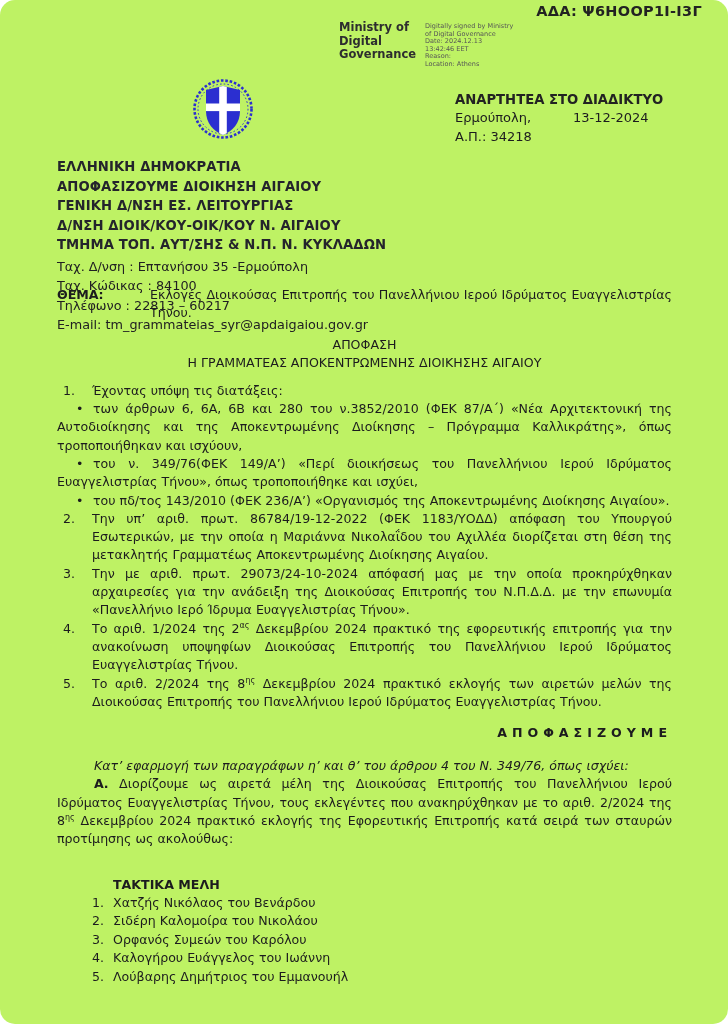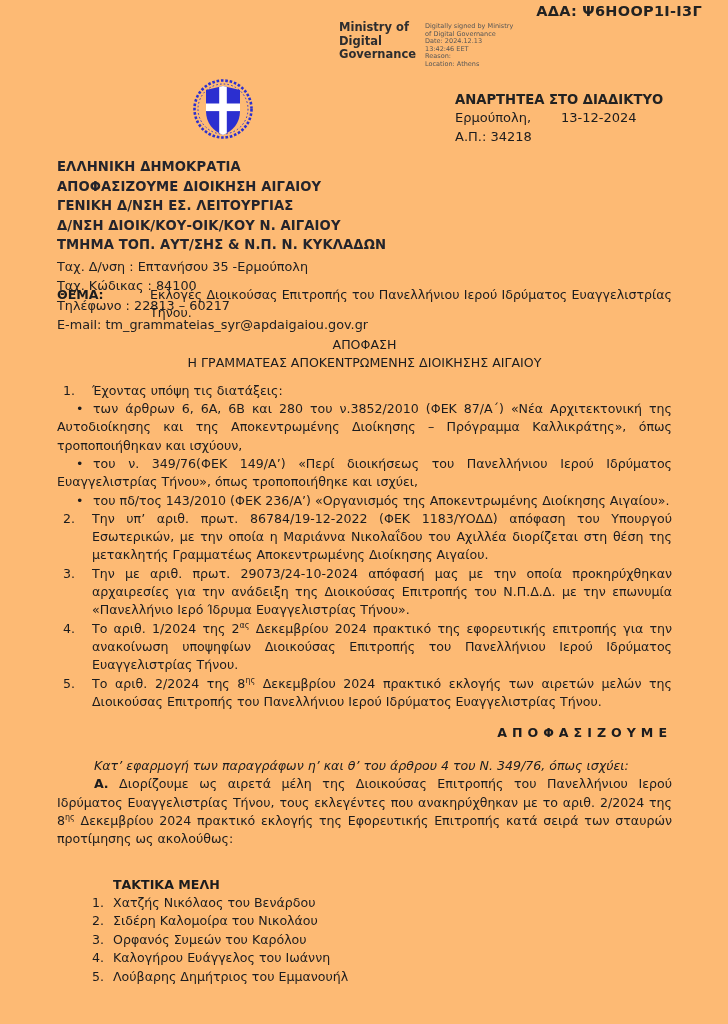--- a/index.html
+++ b/index.html
@@ -1,22 +1,23 @@
 <!DOCTYPE html>
 <html lang="el"><head>
 <meta charset="utf-8">
 <style>
   html,body{margin:0;padding:0;background:#ffffff;}
   .page{
     position:relative;
     width:728px;height:1024px;
-    background:#fdba74;
+    background:#bef264;
     color:#1c1c1e;
     font-family:"DejaVu Sans","Liberation Sans",sans-serif;
     overflow:hidden;
+    border-radius:15px;
   }
   
   .ada{
     position:absolute;top:3px;left:300px;right:26px;
     text-align:right;font-weight:bold;font-size:14.5px;color:#222;
     letter-spacing:.3px;
   }
   .sig{position:absolute;left:339px;top:21px;display:flex;gap:9px;align-items:flex-start;}
   .sig-name{
     font-size:11.5px;font-weight:600;line-height:13.5px;color:#2d2d2f;
@@ -27,21 +28,21 @@
   }
   
   .letterhead{position:absolute;top:64px;left:57px;width:332px;}
   .emblem-wrap{width:100%;text-align:center;margin-bottom:3px;}
   .agency-line{font-size:13.2px;font-weight:bold;line-height:19.6px;color:#24242c;letter-spacing:.1px;}
   .contact{margin-top:2px;}
   .contact-line{font-size:12.8px;line-height:19.4px;color:#202022;}
   
   .posting{position:absolute;top:91px;left:455px;width:250px;}
   .posting-title{font-size:13.2px;font-weight:bold;color:#222;line-height:18px;}
-  .posting-row{display:flex;gap:30px;font-size:13px;line-height:18.5px;}
+  .posting-row{display:flex;gap:42px;font-size:13px;line-height:18.5px;}
   .posting-protocol{font-size:13px;line-height:18.5px;}
   
   .body{
     position:absolute;top:286px;left:57px;width:615px;
     font-size:12.6px;line-height:18.3px;color:#1c1c1e;
   }
   .subject{display:flex;}
   .subject-label{font-weight:bold;width:93px;flex:none;}
   .subject-text{flex:1;text-align:justify;}
   .decision-head{text-align:center;font-weight:normal;margin-top:13px;line-height:18.6px;}

